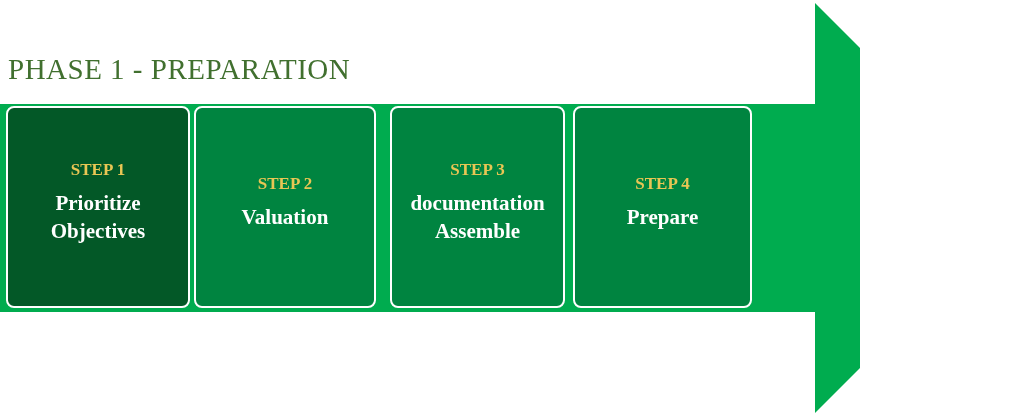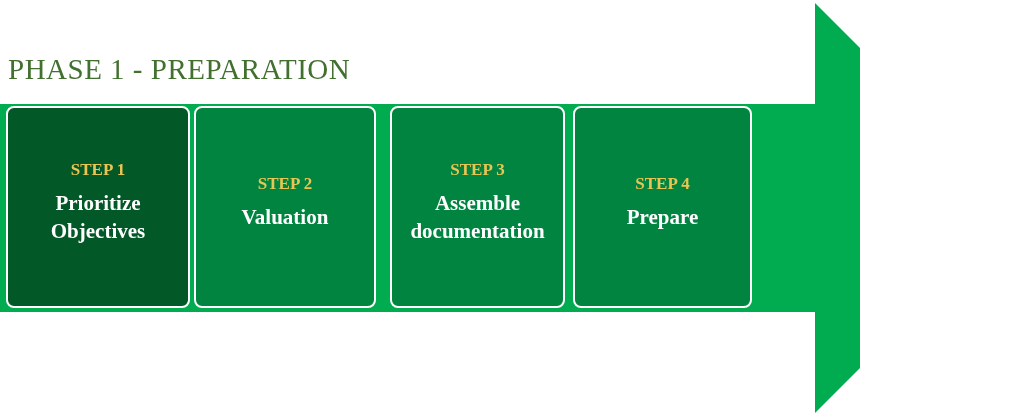--- a/index.html
+++ b/index.html
@@ -107,22 +107,22 @@
   <div class="step-box pos2">
     <div class="step-label">STEP 2</div>
     <div class="step-name">
       <span>Valuation</span>
     </div>
   </div>
 
   <div class="step-box pos3">
     <div class="step-label">STEP 3</div>
     <div class="step-name">
+      <span>documentation</span>
       <span>Assemble</span>
-      <span>documentation</span>
     </div>
   </div>
 
   <div class="step-box pos4">
     <div class="step-label">STEP 4</div>
     <div class="step-name">
       <span>Prepare</span>
     </div>
   </div>
 

